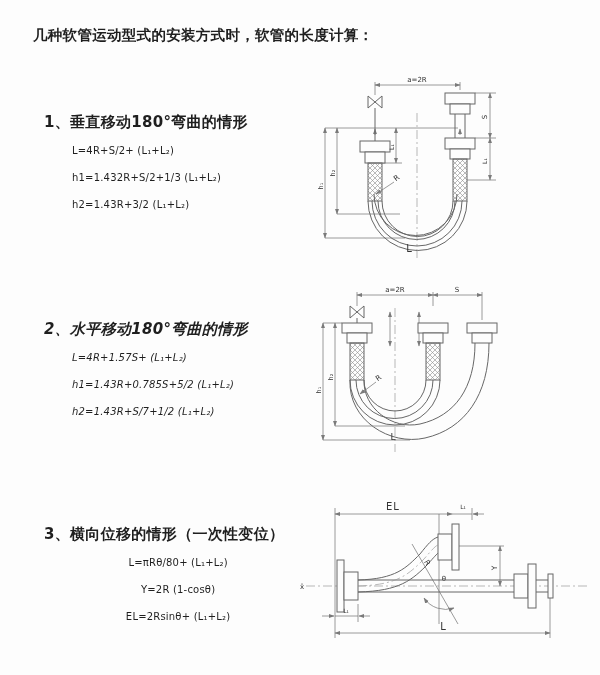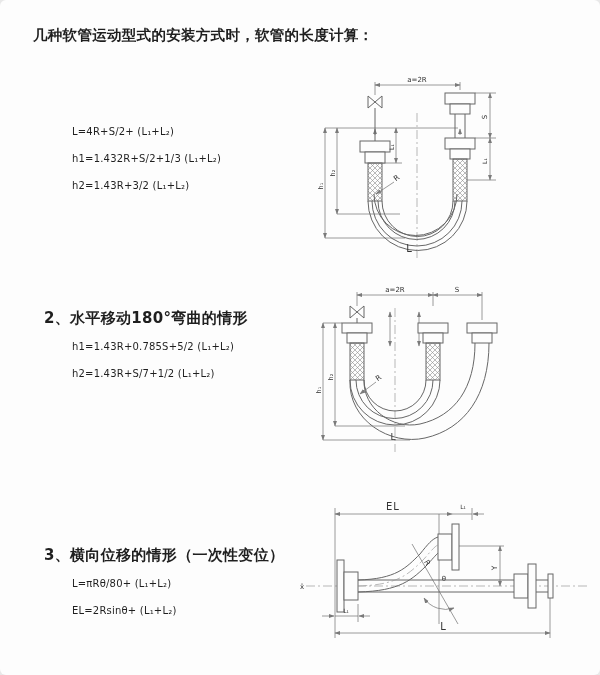--- a/index.html
+++ b/index.html
@@ -1,66 +1,68 @@
 <!DOCTYPE html>
 <html><head>
 <meta charset="utf-8">
 <style>
   html,body{margin:0;padding:0;background:#e8e8e8;}
   .page{
     position:relative;width:600px;height:675px;margin:0 auto;
     background:#fdfdfd;overflow:hidden;
     font-family:"DejaVu Sans","Liberation Sans",sans-serif;
     color:#1f1f1f;
-    border-radius:6px;
   }
   .title{
     position:absolute;left:33px;top:26px;
     font-size:14.5px;font-weight:600;letter-spacing:.3px;
   }
   .sec{position:absolute;left:44px;}
   .sec .heading{font-size:15px;font-weight:600;letter-spacing:.3px;}
   .sec .formula{
     font-size:10px;margin:10px 0 0 28px;line-height:17px;letter-spacing:.2px;
   }
   .s1{top:113px;}
-  .s2{top:309px;}
-  .s3{top:546px;}
+  .s2{top:320px;font-style:italic;}
+  .s3{top:525px;text-align:center;}
   .diag{position:absolute;}
   .d1{left:310px;top:68px;}
   .d2{left:310px;top:280px;}
   .d3{left:298px;top:496px;}
   svg text{font-family:"DejaVu Sans","Liberation Sans",sans-serif;fill:#333;stroke:none;}
   .dl{stroke:#7a7a7a;stroke-width:.75;fill:none;}
   .dr{stroke:#676767;stroke-width:1;fill:none;}
   .cl{stroke:#9a9a9a;stroke-width:.7;stroke-dasharray:9 3 2 3;fill:none;}
   .fl{fill:#fdfdfd;stroke:#676767;stroke-width:1;}
 </style>
 </head>
 <body>
 
 <div class="page">
 
   <div class="title">几种软管运动型式的安装方式时，软管的长度计算：</div>
 
   <div class="sec s1">
+    <div class="heading">1、垂直移动180°弯曲的情形</div>
     <div class="formula">L=4R+S/2+ (L₁+L₂)</div>
     <div class="formula">h1=1.432R+S/2+1/3 (L₁+L₂)</div>
     <div class="formula">h2=1.43R+3/2 (L₁+L₂)</div>
   </div>
 
   <div class="sec s2">
     <div class="heading">2、水平移动180°弯曲的情形</div>
+    <div class="formula">L=4R+1.57S+ (L₁+L₂)</div>
     <div class="formula">h1=1.43R+0.785S+5/2 (L₁+L₂)</div>
     <div class="formula">h2=1.43R+S/7+1/2 (L₁+L₂)</div>
   </div>
 
   <div class="sec s3">
     <div class="heading">3、横向位移的情形（一次性变位）</div>
     <div class="formula">L=πRθ/80+ (L₁+L₂)</div>
+    <div class="formula">Y=2R (1-cosθ)</div>
     <div class="formula">EL=2Rsinθ+ (L₁+L₂)</div>
   </div>
 
   <svg class="diag d1" width="290" height="195" viewBox="0 0 290 195">
     <defs>
       <marker id="arw1" viewBox="0 0 10 10" refX="9" refY="5" markerWidth="8" markerHeight="8" orient="auto-start-reverse">
         <path d="M0,1.5 L10,5 L0,8.5 z" fill="#7a7a7a"></path>
       </marker>
       <pattern id="ht1" width="5" height="5" patternUnits="userSpaceOnUse">
         <path d="M0,0 L5,5 M5,0 L0,5" stroke="#8d8d8d" stroke-width=".6"></path>

